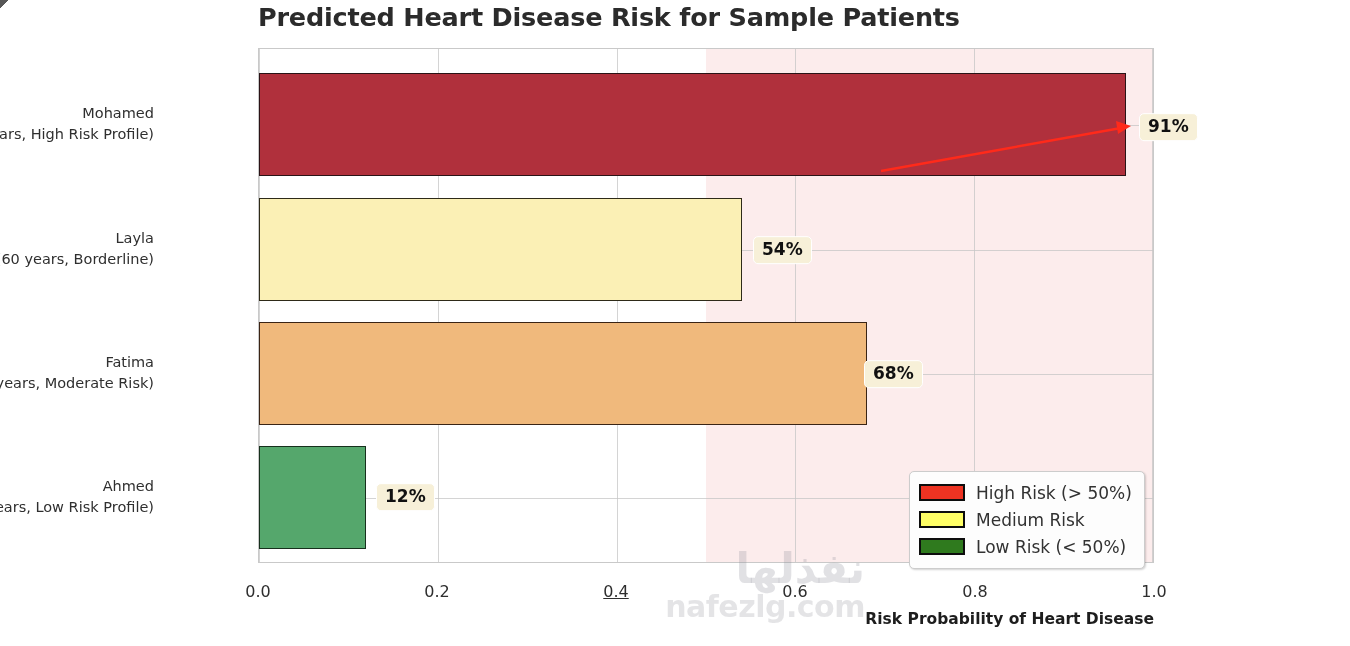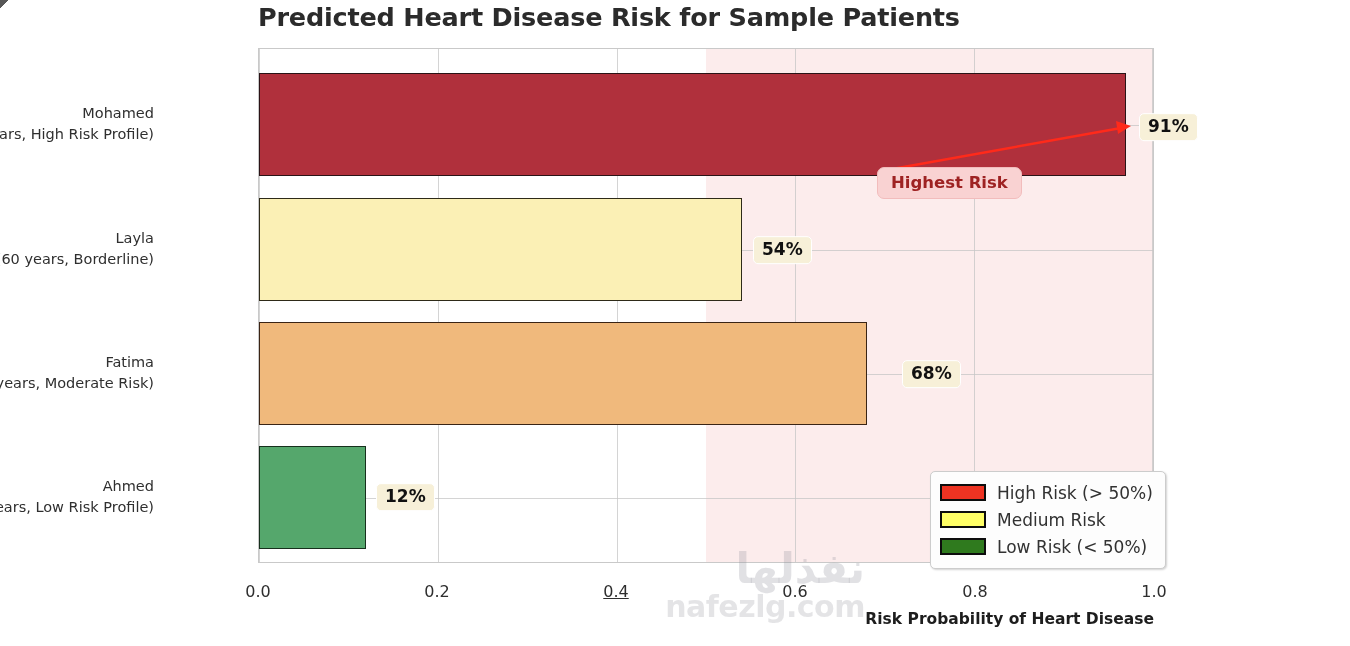--- a/index.html
+++ b/index.html
@@ -70,21 +70,21 @@
     position:absolute;background:#f9d2d2;border:1.4px solid #f2bcbc;
     border-radius:7px;padding:5px 13px 6px 13px;
     font-size:16.5px;font-weight:bold;color:#9e2222;white-space:nowrap;
   }
   .annot-arrow{position:absolute;overflow:visible;pointer-events:none;}
 
   
   .legend{
     position:absolute;left:909px;top:471px;
     background:#fdfdfd;border:1px solid #cccccc;border-radius:5px;
-    padding:7px 12px 8px 9px;box-shadow:1px 1px 2px rgba(0,0,0,.18);margin-left:21px;
+    padding:7px 12px 8px 9px;box-shadow:1px 1px 2px rgba(0,0,0,.18);
   }
   .legend-row{display:flex;align-items:center;height:27px;}
   .swatch{width:46px;height:17px;border:2px solid #0d0d0d;box-sizing:border-box;margin-right:11px;flex:none;}
   .legend-text{font-size:17px;color:#323232;white-space:nowrap;}
 
   
   .watermark{
     position:absolute;left:565px;top:548px;width:300px;text-align:right;
     pointer-events:none;user-select:none;
   }
@@ -141,24 +141,23 @@
     <div>Fatima</div>
     <div>(55 years, Moderate Risk)</div>
   </div>
   <div class="ytick" style="top:497px;">
     <div>Ahmed</div>
     <div>(40 years, Low Risk Profile)</div>
   </div>
 
   <div class="val-label" style="left:1139px;top:127px;">91%</div>
   <div class="val-label" style="left:753px;top:250px;">54%</div>
-  <div class="val-label" style="left:902px;top:374px;">68%</div>
+  <div class="val-label" style="left:864px;top:374px;">68%</div>
   <div class="val-label" style="left:376px;top:497px;">12%</div>
 
-  <div class="annot-box" style="left:877px;top:167px;">Highest Risk</div>
 
   <div class="xtick" style="left:258px;">0.0</div>
   <div class="xtick" style="left:437px;">0.2</div>
   <div class="xtick" style="left:616px;text-decoration:underline;">0.4</div>
   <div class="xtick" style="left:795px;">0.6</div>
   <div class="xtick" style="left:975px;">0.8</div>
   <div class="xtick" style="left:1154px;">1.0</div>
 
   <div class="xlabel">Risk Probability of Heart Disease</div>
 

